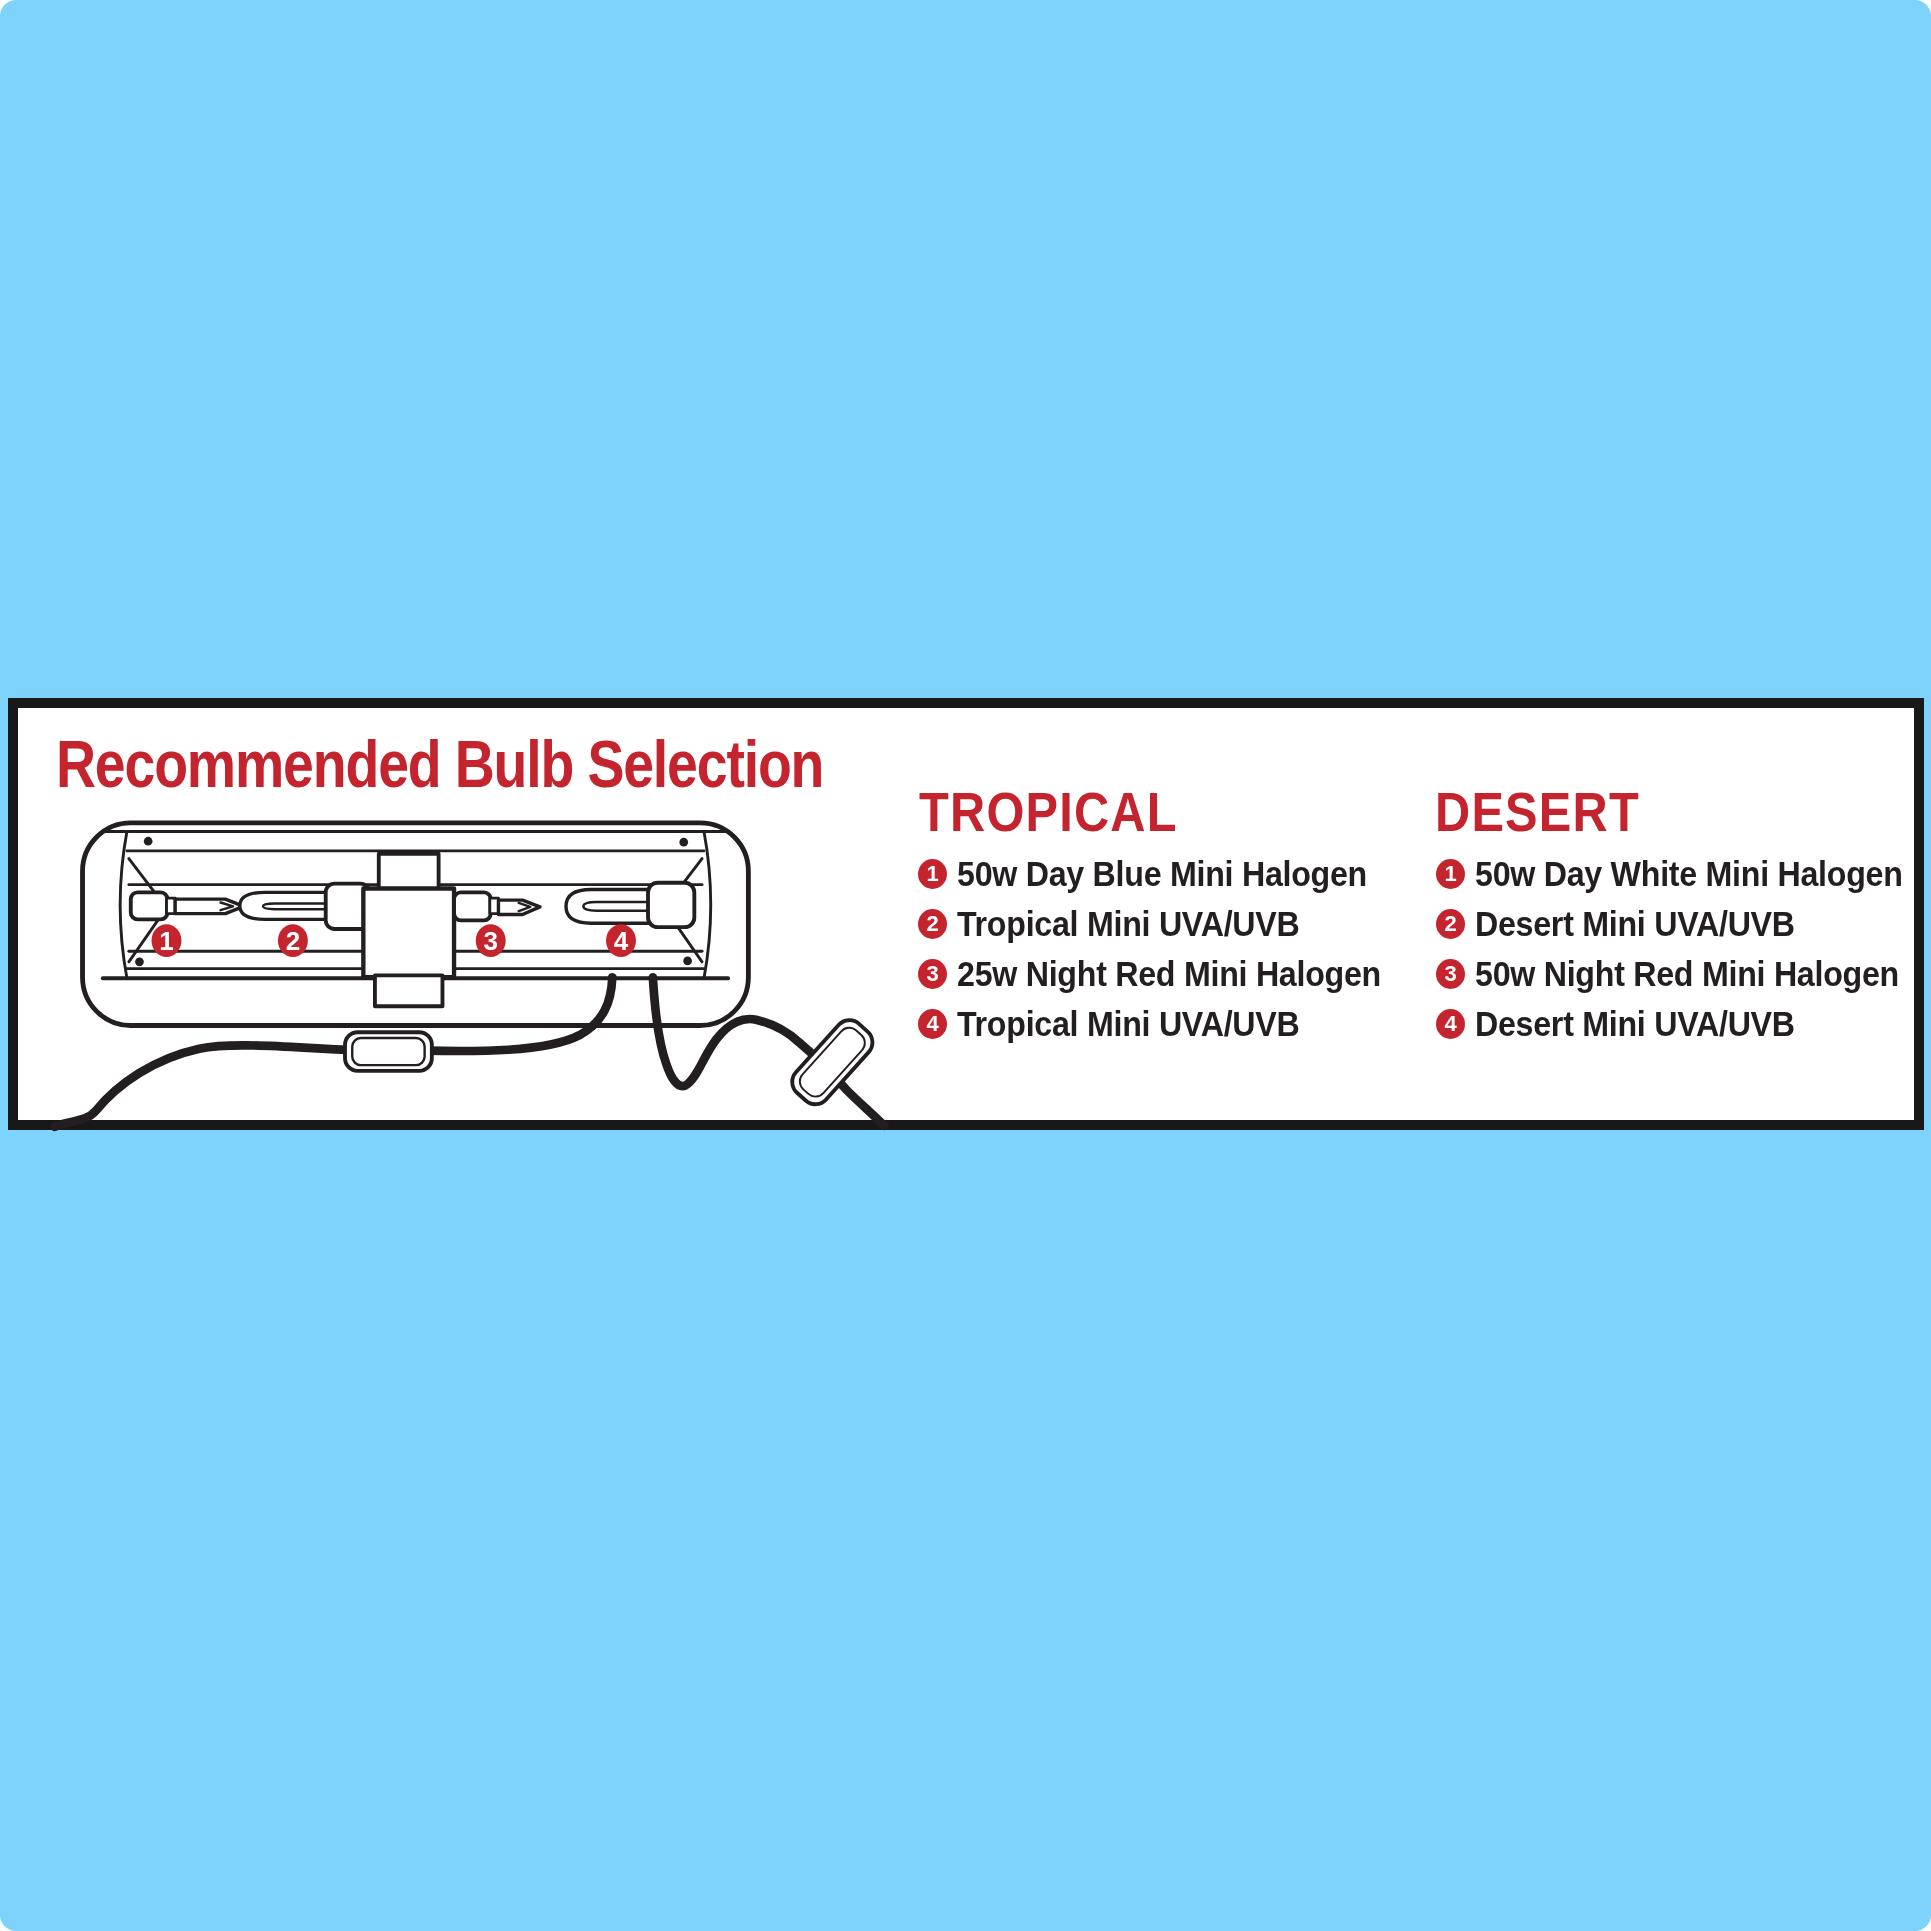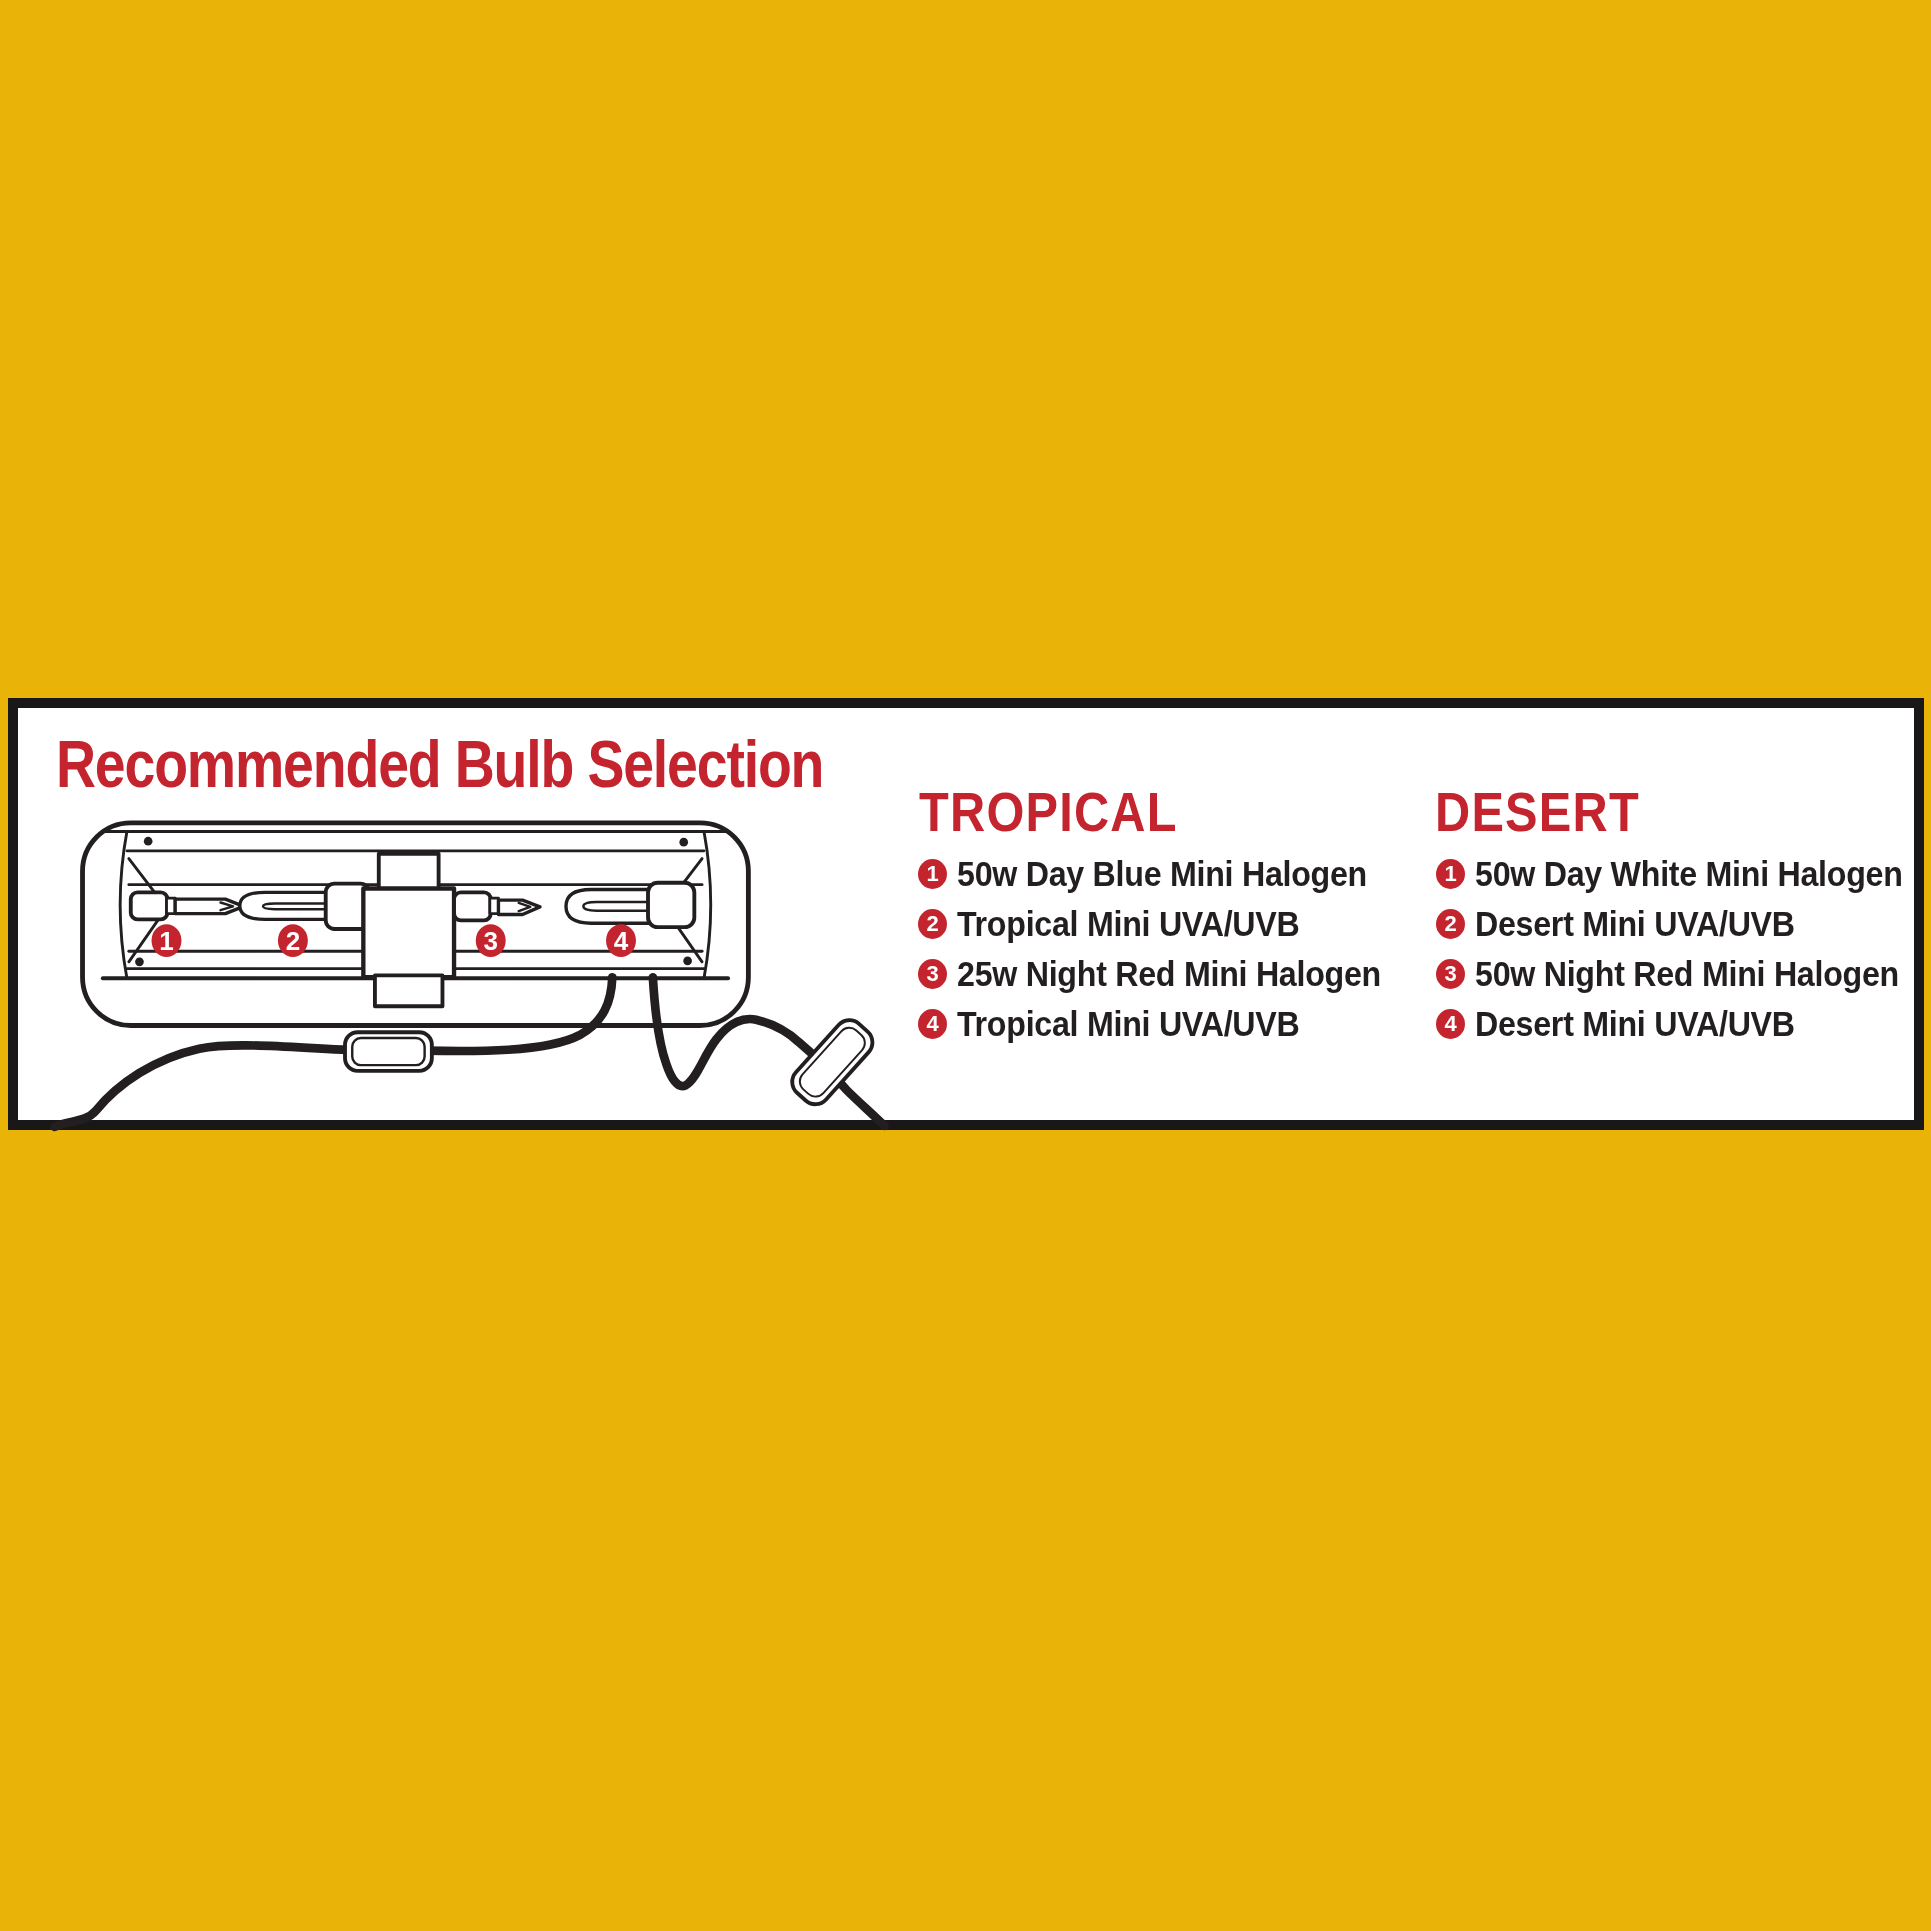--- a/index.html
+++ b/index.html
@@ -1,18 +1,18 @@
 <!DOCTYPE html>
 <html><head>
 <meta charset="utf-8">
 <style>
   html,body{margin:0;padding:0;background:#ffffff;}
   #stage{
-    position:relative;width:1931px;height:1931px;background:#eab308;overflow:hidden;
-    font-family:"Liberation Sans", sans-serif;color:#231f20;
+    position:relative;width:1931px;height:1931px;background:#7dd3fc;overflow:hidden;
+    font-family:"Liberation Sans", sans-serif;color:#231f20;border-radius:16px;
   }
   #panel{
     position:absolute;left:7.7px;top:698px;width:1916px;height:432px;
     border:10.6px solid #1a1718;box-sizing:border-box;background:#ffffff;z-index:1;
   }
   #main-title{
     position:absolute;left:56px;top:731px;z-index:2;
     font-size:66px;font-weight:bold;letter-spacing:-1.4px;line-height:1;
     transform:scaleX(0.84);transform-origin:left top;white-space:nowrap;
     color:#c3242e;

